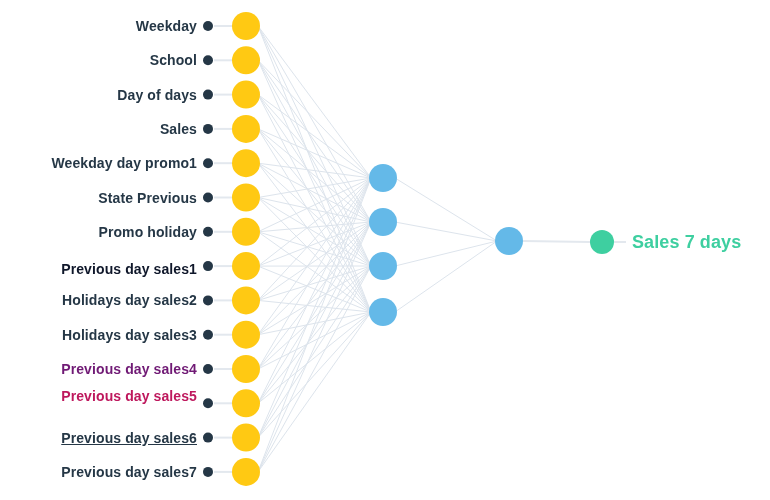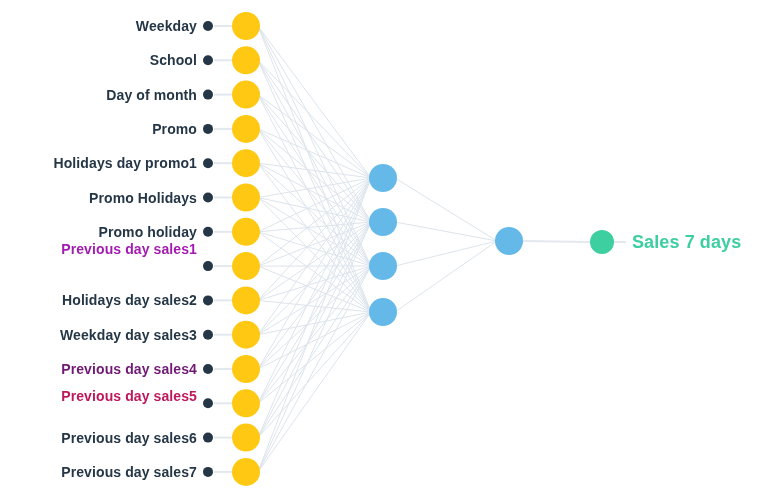--- a/index.html
+++ b/index.html
@@ -180,31 +180,31 @@
         <circle cx="509" cy="241" r="14" fill="#64B9E8"></circle>
       </g>
     <g id="nodes-output">
         <circle cx="602" cy="242" r="12" fill="#3ECFA0"></circle>
       </g>
   </svg>
 
   <div id="input-labels">
       <div class="input-label" style="right: 573px; top: 26px; color: rgb(37, 55, 70);">Weekday</div>
       <div class="input-label" style="right: 573px; top: 60.3px; color: rgb(37, 55, 70);">School</div>
-      <div class="input-label" style="right: 573px; top: 94.6px; color: rgb(37, 55, 70);">Day of month</div>
-      <div class="input-label" style="right: 573px; top: 128.9px; color: rgb(37, 55, 70);">Promo</div>
-      <div class="input-label" style="right: 573px; top: 163.2px; color: rgb(37, 55, 70);">Holidays day promo1</div>
-      <div class="input-label" style="right: 573px; top: 197.5px; color: rgb(37, 55, 70);">Promo Holidays</div>
+      <div class="input-label" style="right: 573px; top: 94.6px; color: rgb(37, 55, 70);">Day of days</div>
+      <div class="input-label" style="right: 573px; top: 128.9px; color: rgb(37, 55, 70);">Sales</div>
+      <div class="input-label" style="right: 573px; top: 163.2px; color: rgb(37, 55, 70);">Weekday day promo1</div>
+      <div class="input-label" style="right: 573px; top: 197.5px; color: rgb(37, 55, 70);">State Previous</div>
       <div class="input-label" style="right: 573px; top: 231.8px; color: rgb(37, 55, 70);">Promo holiday</div>
-      <div class="input-label" style="right: 573px; top: 249px; color: #a21caf;">Previous day sales1</div>
+      <div class="input-label" style="right: 573px; top: 269px; color: #0f172a;">Previous day sales1</div>
       <div class="input-label" style="right: 573px; top: 300.4px; color: rgb(37, 55, 70);">Holidays day sales2</div>
-      <div class="input-label" style="right: 573px; top: 334.7px; color: rgb(37, 55, 70);">Weekday day sales3</div>
+      <div class="input-label" style="right: 573px; top: 334.7px; color: rgb(37, 55, 70);">Holidays day sales3</div>
       <div class="input-label" style="right: 573px; top: 369px; color: #701a75;">Previous day sales4</div>
       <div class="input-label" style="right: 573px; top: 396px; color: #be185d;">Previous day sales5</div>
-      <div class="input-label" style="right: 573px; top: 437.6px; color: rgb(37, 55, 70);">Previous day sales6</div>
+      <div class="input-label" style="right: 573px; top: 437.6px; color: rgb(37, 55, 70); text-decoration: underline;">Previous day sales6</div>
       <div class="input-label" style="right: 573px; top: 471.9px; color: rgb(37, 55, 70);">Previous day sales7</div>
     </div>
 
   <div id="output-label-wrap">
       <div class="output-label" style="left: 632px; top: 242px; color: rgb(62, 207, 160);">Sales 7 days</div>
     </div>
 
 </div>
 
 </body></html>

